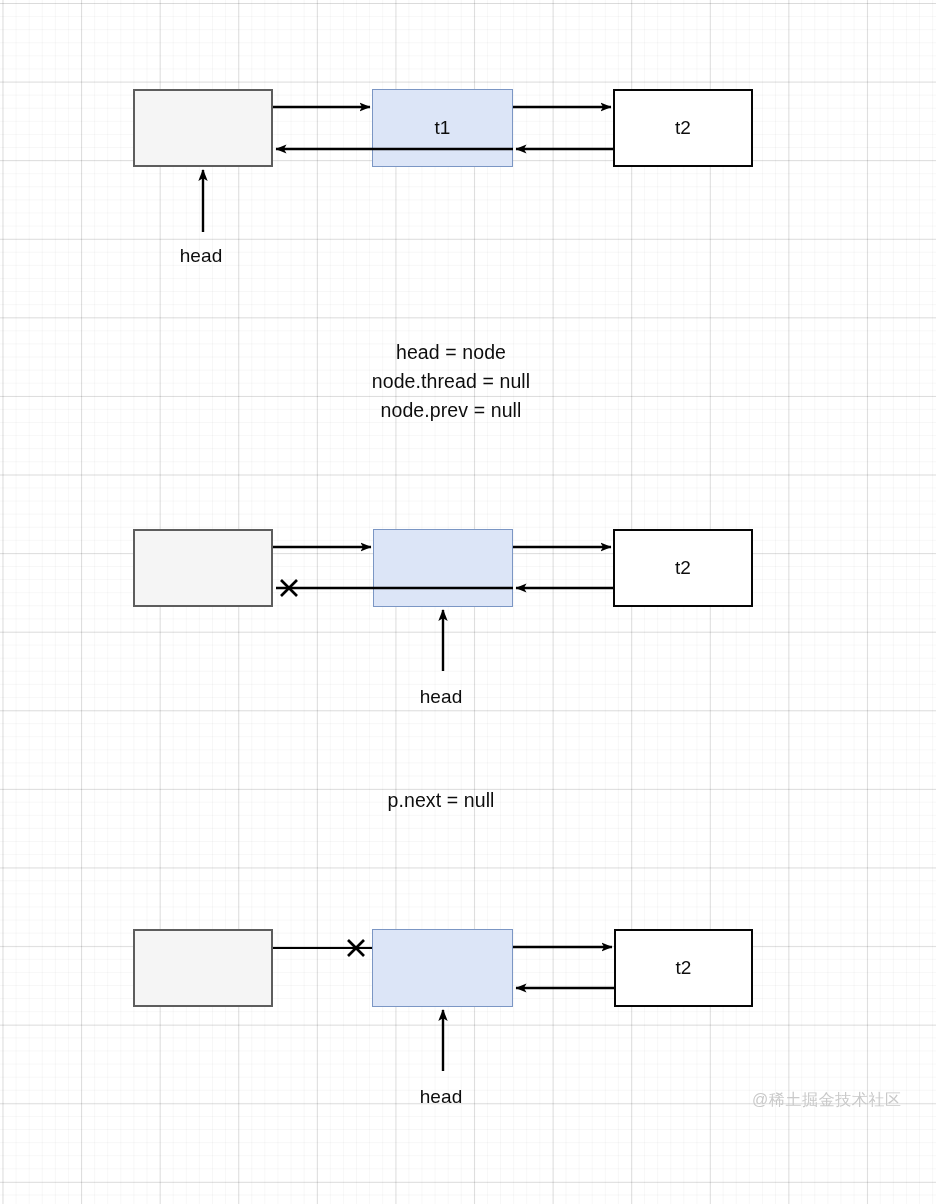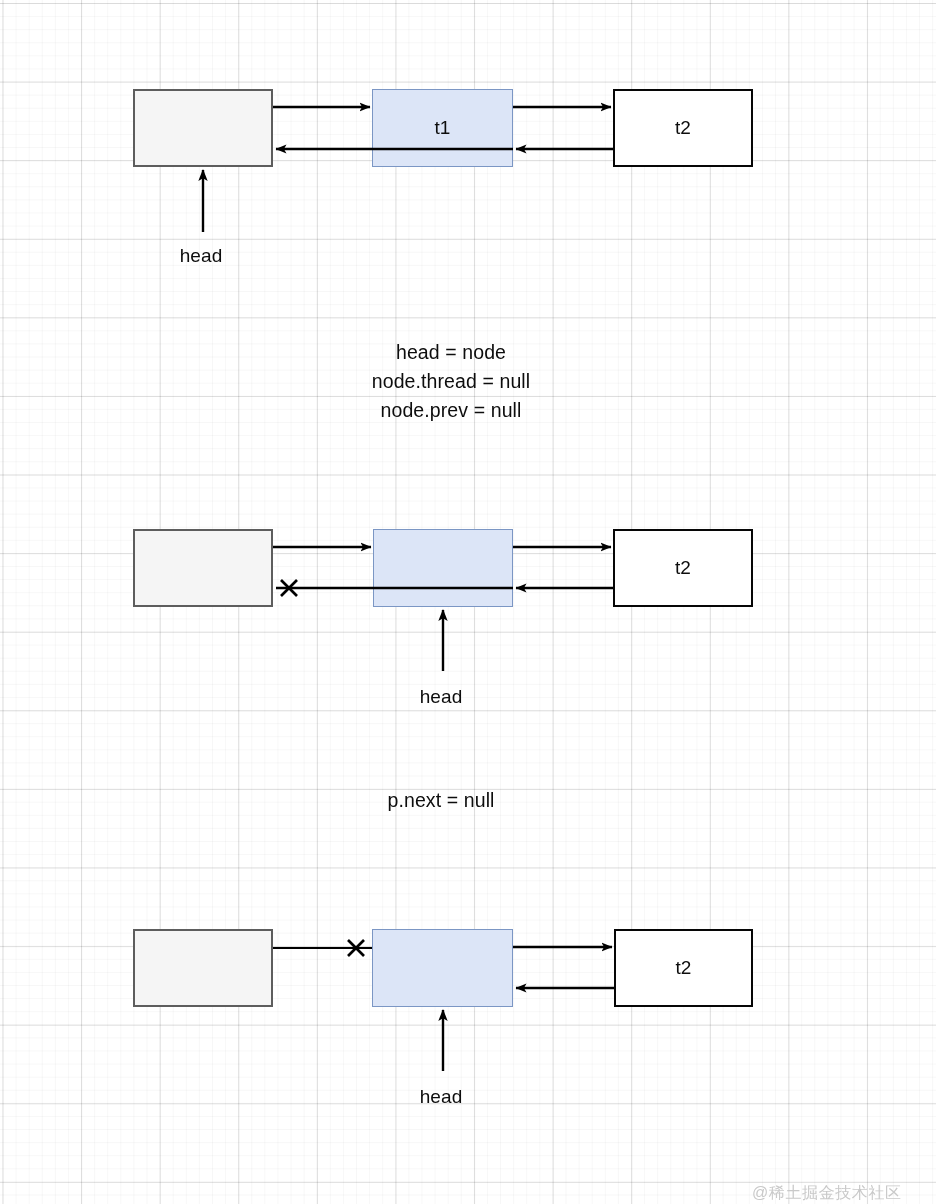--- a/index.html
+++ b/index.html
@@ -119,21 +119,21 @@
   <div class="code-block" style="left:441px; top:786px;">p.next = null</div>
 
   <div class="node-box gray" style="left:133px; top:929px; width:140px; height:78px;"></div>
 
   <div class="node-box blue" style="left:372px; top:929px; width:141px; height:78px;"></div>
 
   <div class="node-box white" style="left:614px; top:929px; width:139px; height:78px;">t2</div>
 
   <div class="caption" style="left:441px; top:1086px;">head</div>
 
-  <div class="watermark" style="left:752px; top:1183px;">@稀土掘金技术社区</div>
+  <div class="watermark" style="left:752px; top:1090px;">@稀土掘金技术社区</div>
 
   <svg id="overlay" viewBox="0 0 936 1204" xmlns="http://www.w3.org/2000/svg">
     <defs>
       <marker id="arrowRight" markerWidth="12" markerHeight="12" refX="10.5" refY="5" orient="auto" markerUnits="userSpaceOnUse">
         <path d="M0,0.6 L11,5 L0,9.4 L2.6,5 Z" fill="#000000"></path>
       </marker>
       <marker id="arrowLeftEnd" markerWidth="12" markerHeight="12" refX="10.5" refY="5" orient="auto" markerUnits="userSpaceOnUse">
         <path d="M0,0.6 L11,5 L0,9.4 L2.6,5 Z" fill="#000000"></path>
       </marker>
       <marker id="arrowUp" markerWidth="13" markerHeight="13" refX="11" refY="5.5" orient="auto" markerUnits="userSpaceOnUse">

